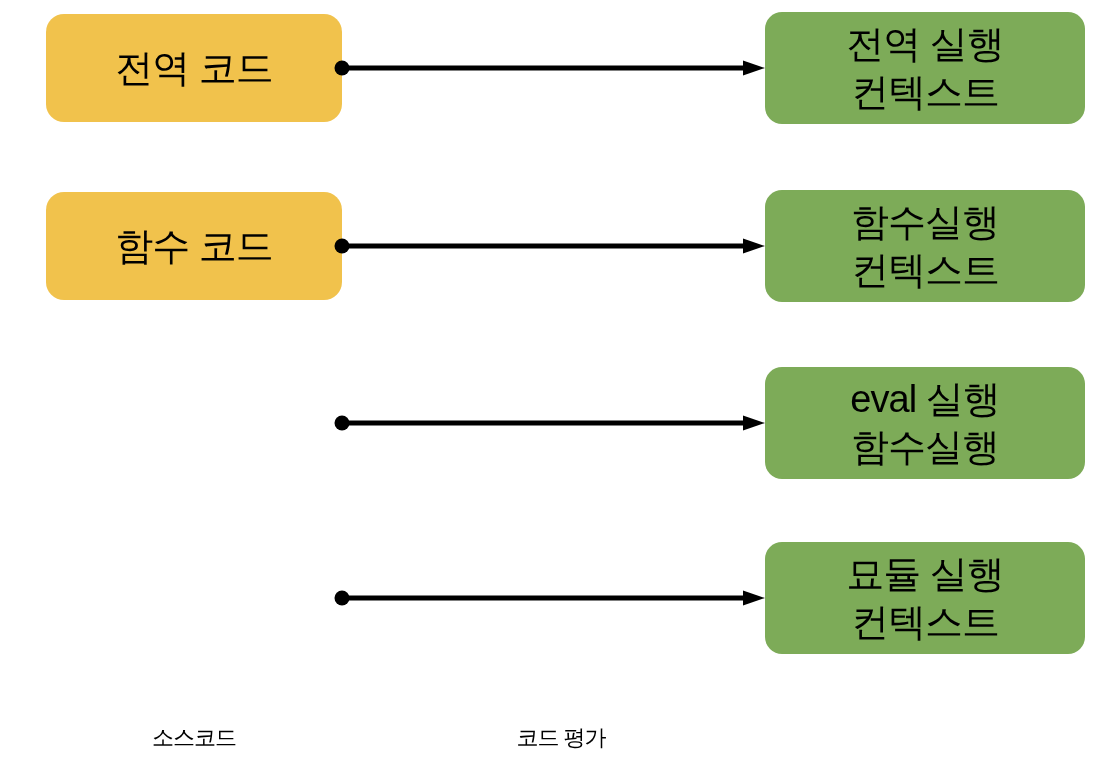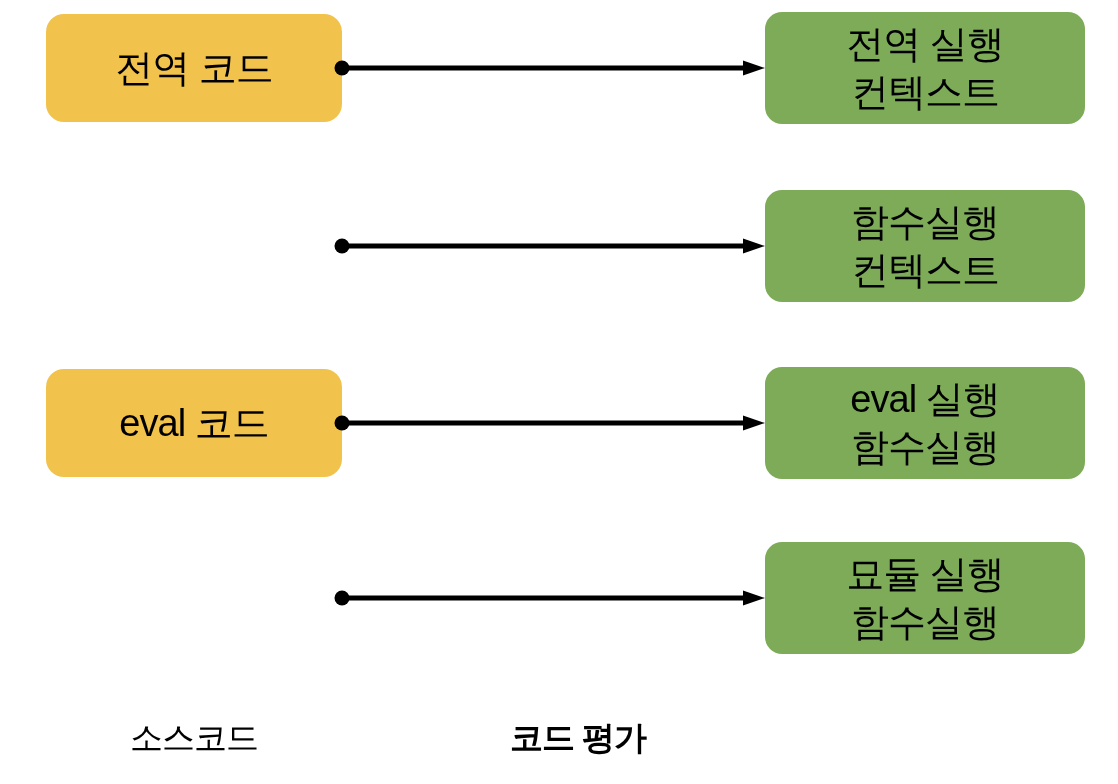--- a/index.html
+++ b/index.html
@@ -62,71 +62,71 @@
     display: block;
   }
   .arrow .dot  { fill: var(--arrow); }
   .arrow .line { stroke: var(--arrow); stroke-width: 5; }
   .arrow .head { fill: var(--arrow); }
   .footer-label {
     position: absolute;
     top: 716px;
     height: 44px;
     display: flex; align-items: center; justify-content: center;
-    font-size: 33px;
+    font-size: 22px;
     letter-spacing: -1px;
     white-space: nowrap;
   }
   .footer-source     { left: 46px;  width: 296px; }
-  .footer-evaluation { left: 438px; width: 280px; font-weight: bold; }
+  .footer-evaluation { left: 421px; width: 280px; }
   .footer-context    { left: 765px; width: 320px; }
 </style>
 </head>
 <body>
 
 <div class="canvas">
 
   <div class="row row1">
     <div class="src-box">전역 코드</div>
     <svg class="arrow" viewBox="0 0 432 24">
       <circle class="dot" cx="9" cy="12" r="7.5"></circle>
       <line class="line" x1="9" y1="12" x2="412" y2="12"></line>
       <polygon class="head" points="432,12 410,4.5 410,19.5"></polygon>
     </svg>
     <div class="tgt-box">전역 실행
 컨텍스트</div>
   </div>
 
   <div class="row row2">
+    <div class="src-box">함수 코드</div>
     <svg class="arrow" viewBox="0 0 432 24">
       <circle class="dot" cx="9" cy="12" r="7.5"></circle>
       <line class="line" x1="9" y1="12" x2="412" y2="12"></line>
       <polygon class="head" points="432,12 410,4.5 410,19.5"></polygon>
     </svg>
     <div class="tgt-box">함수실행
 컨텍스트</div>
   </div>
 
   <div class="row row3">
-    <div class="src-box">eval 코드</div>
     <svg class="arrow" viewBox="0 0 432 24">
       <circle class="dot" cx="9" cy="12" r="7.5"></circle>
       <line class="line" x1="9" y1="12" x2="412" y2="12"></line>
       <polygon class="head" points="432,12 410,4.5 410,19.5"></polygon>
     </svg>
     <div class="tgt-box">eval 실행
 함수실행</div>
   </div>
 
   <div class="row row4">
     <svg class="arrow" viewBox="0 0 432 24">
       <circle class="dot" cx="9" cy="12" r="7.5"></circle>
       <line class="line" x1="9" y1="12" x2="412" y2="12"></line>
       <polygon class="head" points="432,12 410,4.5 410,19.5"></polygon>
     </svg>
     <div class="tgt-box">묘듈 실행
-함수실행</div>
+컨텍스트</div>
   </div>
 
   <div class="footer-label footer-source">소스코드</div>
   <div class="footer-label footer-evaluation">코드 평가</div>
 
 </div>
 
 </body></html>

